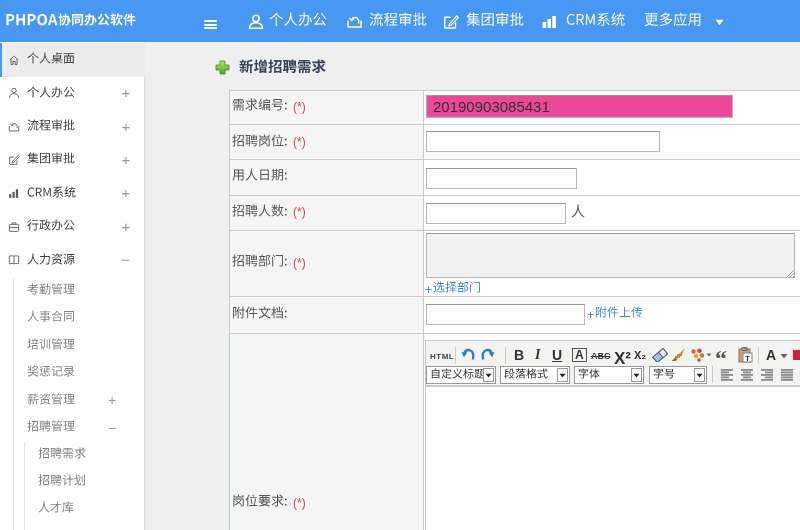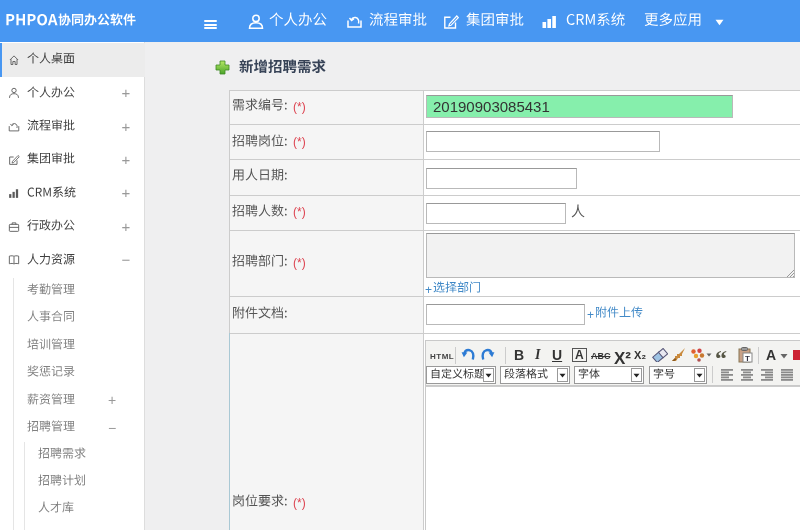--- a/index.html
+++ b/index.html
@@ -269,21 +269,21 @@
     <svg width="58" height="17" viewBox="0 0 58 17">
       <path fill="#555555" d="M8.5 6.1C8.9 7 9.5 8.3 9.8 9L10.6 8.7C10.3 7.9 9.7 6.7 9.2 5.7ZM11.4 0.7L11.4 3.5L8.2 3.5L8.2 4.4L11.4 4.4L11.4 11.2C11.4 11.4 11.3 11.5 11.2 11.5C11 11.5 10.3 11.5 9.6 11.5C9.8 11.8 9.9 12.2 10 12.5C10.9 12.5 11.5 12.4 11.9 12.3C12.2 12.1 12.4 11.8 12.4 11.2L12.4 4.4L13.5 4.4L13.5 3.5L12.4 3.5L12.4 0.7ZM7.7 0.5C7.2 2.4 6.2 4.3 5.1 5.5C5.3 5.7 5.6 6.1 5.7 6.3C6.1 5.9 6.4 5.5 6.7 5L6.7 12.4L7.6 12.4L7.6 3.4C8 2.6 8.3 1.7 8.6 0.8ZM2.1 1.1L2.1 12.5L3 12.5L3 2L4.5 2C4.3 2.9 3.9 4.1 3.6 5C4.5 6.1 4.7 7 4.7 7.7C4.7 8.2 4.6 8.6 4.4 8.7C4.3 8.8 4.2 8.8 4 8.8C3.8 8.8 3.6 8.8 3.3 8.8C3.5 9 3.6 9.4 3.6 9.7C3.8 9.7 4.1 9.7 4.4 9.6C4.6 9.6 4.9 9.5 5 9.4C5.4 9.2 5.5 8.6 5.5 7.9C5.5 7 5.3 6 4.5 4.9C4.9 3.8 5.3 2.5 5.7 1.4L5 1L4.9 1.1ZM18.1 7L18.1 8L21.9 8L21.9 12.5L22.8 12.5L22.8 8L26.4 8L26.4 7L22.8 7L22.8 4.1L25.8 4.1L25.8 3.2L22.8 3.2L22.8 0.7L21.9 0.7L21.9 3.2L20.1 3.2C20.3 2.6 20.4 2 20.6 1.4L19.6 1.2C19.3 2.9 18.8 4.5 18 5.6C18.3 5.7 18.7 6 18.8 6.1C19.2 5.6 19.5 4.9 19.8 4.1L21.9 4.1L21.9 7ZM17.5 0.6C16.8 2.5 15.6 4.5 14.4 5.8C14.6 6 14.9 6.5 15 6.7C15.4 6.3 15.8 5.8 16.2 5.2L16.2 12.5L17.1 12.5L17.1 3.7C17.6 2.8 18 1.8 18.4 0.8ZM32.5 0.7C32.9 1.4 33.3 2.2 33.5 2.8L34.5 2.4C34.4 1.9 33.9 1.1 33.5 0.4ZM27.6 2.8L27.6 3.8L29.7 3.8C30.4 5.7 31.5 7.4 32.8 8.8C31.4 10 29.6 10.9 27.5 11.5C27.7 11.8 28 12.2 28.1 12.5C30.2 11.8 32.1 10.8 33.5 9.5C35 10.8 36.8 11.8 38.9 12.4C39.1 12.1 39.4 11.7 39.6 11.5C37.5 11 35.7 10 34.3 8.8C35.6 7.5 36.6 5.8 37.3 3.8L39.4 3.8L39.4 2.8ZM33.6 8.2C32.3 6.9 31.4 5.4 30.7 3.8L36.2 3.8C35.6 5.5 34.7 7 33.6 8.2ZM51.1 1.4C50.8 2.3 50.2 3.7 49.8 4.5L50.6 4.7C51 4 51.6 2.7 52 1.6ZM45.2 1.7C45.6 2.6 46.1 3.9 46.3 4.7L47.2 4.3C46.9 3.5 46.4 2.3 46 1.4ZM42.5 0.5L42.5 3.3L40.6 3.3L40.6 4.2L42.4 4.2C42 6 41.1 8.1 40.3 9.2C40.5 9.4 40.7 9.8 40.8 10C41.5 9.2 42.1 7.7 42.5 6.2L42.5 12.5L43.4 12.5L43.4 5.9C43.8 6.6 44.3 7.4 44.5 7.8L45.1 7.1C44.9 6.7 43.8 5.2 43.4 4.7L43.4 4.2L45.1 4.2L45.1 3.3L43.4 3.3L43.4 0.5ZM44.8 10.6L44.8 11.6L50.9 11.6L50.9 12.4L51.9 12.4L51.9 5.3L49 5.3L49 0.6L48.1 0.6L48.1 5.3L45.1 5.3L45.1 6.3L50.9 6.3L50.9 7.9L45.3 7.9L45.3 8.8L50.9 8.8L50.9 10.6ZM54.8 6.4C55.3 6.4 55.7 6 55.7 5.5C55.7 4.9 55.3 4.5 54.8 4.5C54.3 4.5 53.9 4.9 53.9 5.5C53.9 6 54.3 6.4 54.8 6.4ZM54.8 11.6C55.3 11.6 55.7 11.2 55.7 10.7C55.7 10.2 55.3 9.8 54.8 9.8C54.3 9.8 53.9 10.2 53.9 10.7C53.9 11.2 54.3 11.6 54.8 11.6Z"></path>
     </svg>
   </div>
 <div style="position:absolute;left:231px;top:494px;width:58px;height:17px">
     <svg width="58" height="17" viewBox="0 0 58 17">
       <path fill="#555555" d="M2.5 1L2.5 3.5L12.5 3.5L12.5 1L11.5 1L11.5 2.6L7.9 2.6L7.9 0.5L7 0.5L7 2.6L3.4 2.6L3.4 1ZM2.4 4.5L2.4 12.4L3.4 12.4L3.4 5.4L11.7 5.4L11.7 11.3C11.7 11.5 11.6 11.5 11.4 11.5C11.2 11.5 10.3 11.5 9.4 11.5C9.6 11.8 9.7 12.2 9.8 12.4C10.9 12.4 11.7 12.4 12.1 12.3C12.5 12.1 12.7 11.9 12.7 11.3L12.7 4.5ZM4.1 6.8C5 7.3 6.1 7.9 7 8.6C6 9.3 4.9 9.9 3.8 10.4C4 10.6 4.4 11 4.5 11.2C5.6 10.6 6.8 9.9 7.8 9.1C8.7 9.8 9.5 10.4 10 11L10.7 10.3C10.2 9.7 9.4 9.1 8.5 8.5C9.3 7.8 9.9 7 10.5 6.1L9.6 5.8C9.1 6.6 8.5 7.3 7.7 8C6.7 7.3 5.7 6.7 4.7 6.2ZM18.8 2.9L18.8 3.8L25.9 3.8L25.9 2.9ZM19.7 4.8C20 6.6 20.4 9 20.5 10.4L21.5 10.1C21.4 8.8 21 6.4 20.5 4.6ZM21.4 0.7C21.7 1.3 21.9 2.2 22 2.7L23 2.5C22.9 1.9 22.6 1.1 22.3 0.4ZM18.2 11L18.2 11.9L26.4 11.9L26.4 11L23.7 11C24.2 9.3 24.7 6.7 25.1 4.7L24.1 4.5C23.8 6.5 23.3 9.2 22.8 11ZM17.7 0.6C17 2.5 15.8 4.5 14.5 5.8C14.7 6 14.9 6.5 15.1 6.7C15.5 6.3 15.9 5.7 16.3 5.1L16.3 12.5L17.3 12.5L17.3 3.6C17.8 2.7 18.3 1.8 18.6 0.8ZM35.7 8.4C35.3 9.2 34.7 9.8 33.9 10.2C33 10 32 9.8 31 9.6C31.3 9.3 31.6 8.9 31.9 8.4ZM28.5 3.1L28.5 6.4L32 6.4C31.8 6.8 31.6 7.2 31.4 7.6L27.7 7.6L27.7 8.4L30.8 8.4C30.3 9.1 29.8 9.7 29.4 10.1C30.5 10.3 31.6 10.6 32.6 10.8C31.4 11.2 29.7 11.5 27.8 11.6C27.9 11.8 28.1 12.2 28.2 12.5C30.6 12.2 32.6 11.9 34 11.2C35.7 11.6 37.1 12.1 38.2 12.5L39 11.7C38 11.3 36.6 10.9 35.1 10.5C35.8 10 36.4 9.3 36.8 8.4L39.3 8.4L39.3 7.6L32.5 7.6C32.7 7.2 32.9 6.9 33.1 6.6L32.5 6.4L38.5 6.4L38.5 3.1L35.4 3.1L35.4 1.9L39.1 1.9L39.1 1.1L27.9 1.1L27.9 1.9L31.4 1.9L31.4 3.1ZM32.4 1.9L34.5 1.9L34.5 3.1L32.4 3.1ZM29.5 3.9L31.4 3.9L31.4 5.6L29.5 5.6ZM32.4 3.9L34.5 3.9L34.5 5.6L32.4 5.6ZM35.4 3.9L37.6 3.9L37.6 5.6L35.4 5.6ZM41.5 4.9C42.3 5.7 43.3 6.7 43.7 7.4L44.5 6.8C44 6.1 43.1 5.1 42.3 4.4ZM40.6 10.3L41.2 11.2C42.5 10.4 44.3 9.3 46 8.3L46 11.2C46 11.4 45.9 11.5 45.6 11.5C45.4 11.5 44.5 11.5 43.6 11.5C43.8 11.8 43.9 12.2 44 12.5C45.1 12.5 45.9 12.5 46.4 12.3C46.8 12.1 47 11.8 47 11.2L47 6C48.1 8.4 49.7 10.4 51.9 11.4C52 11.1 52.3 10.7 52.6 10.5C51.2 9.9 49.9 8.9 48.9 7.6C49.8 6.8 50.9 5.8 51.6 4.8L50.8 4.2C50.2 5 49.2 6.1 48.4 6.8C47.8 5.9 47.3 4.9 47 3.8L47 3.7L52.2 3.7L52.2 2.7L50.6 2.7L51.2 2.1C50.6 1.6 49.6 1 48.8 0.6L48.2 1.2C49 1.6 49.9 2.2 50.5 2.7L47 2.7L47 0.5L46 0.5L46 2.7L40.8 2.7L40.8 3.7L46 3.7L46 7.3C44 8.4 41.9 9.6 40.6 10.3ZM54.8 6.4C55.3 6.4 55.7 6 55.7 5.5C55.7 4.9 55.3 4.5 54.8 4.5C54.3 4.5 53.9 4.9 53.9 5.5C53.9 6 54.3 6.4 54.8 6.4ZM54.8 11.6C55.3 11.6 55.7 11.2 55.7 10.7C55.7 10.2 55.3 9.8 54.8 9.8C54.3 9.8 53.9 10.2 53.9 10.7C53.9 11.2 54.3 11.6 54.8 11.6Z"></path>
     </svg>
   </div>
 <div class="abs" style="left:293px;top:496px;font-size:12px;color:#dd4350">(*)</div>
-<div style="position:absolute;background:#86efac;border:1px solid #b9b9b9;border-top-color:#999;left:426px;top:95px;width:307px;height:23px;font-size:15px;color:#333;line-height:22px;padding-left:6px">20190903085431</div>
+<div style="position:absolute;background:#ec4899;border:1px solid #b9b9b9;border-top-color:#999;left:426px;top:95px;width:307px;height:23px;font-size:15px;color:#333;line-height:22px;padding-left:6px">20190903085431</div>
 <div style="position:absolute;background:#fff;border:1px solid #b9b9b9;border-top-color:#999;left:426px;top:131px;width:234px;height:21px"></div>
 <div style="position:absolute;background:#fff;border:1px solid #b9b9b9;border-top-color:#999;left:426px;top:168px;width:151px;height:21px"></div>
 <div style="position:absolute;background:#fff;border:1px solid #b9b9b9;border-top-color:#999;left:426px;top:203px;width:140px;height:21px"></div>
 <div style="position:absolute;left:570px;top:204px;width:17px;height:18px">
     <svg width="17" height="18" viewBox="0 0 17 18">
       <path fill="#555555" d="M7.4 0.6C7.4 2.8 7.4 9.6 1.6 12.6C1.9 12.8 2.3 13.1 2.5 13.4C5.9 11.6 7.4 8.4 8 5.6C8.7 8.2 10.2 11.7 13.7 13.3C13.9 13 14.2 12.7 14.5 12.4C9.6 10.2 8.7 4.4 8.5 2.7C8.5 1.8 8.6 1.1 8.6 0.6Z"></path>
     </svg>
   </div>
 <div style="position:absolute;background:#fff;border:1px solid #b9b9b9;border-top-color:#999;left:426px;top:233px;width:369px;height:45px;background:#f2f2f2"></div>
 <svg class="abs" style="left:786px;top:269px" width="8" height="8" viewBox="0 0 8 8">

